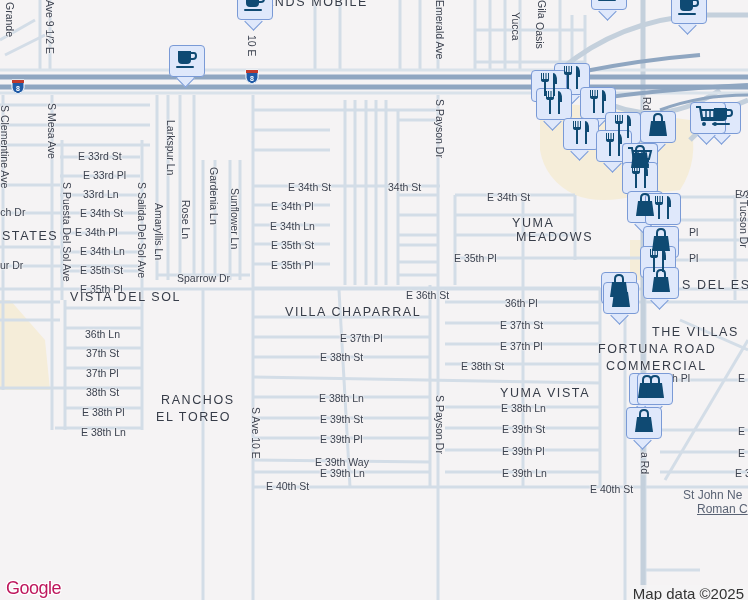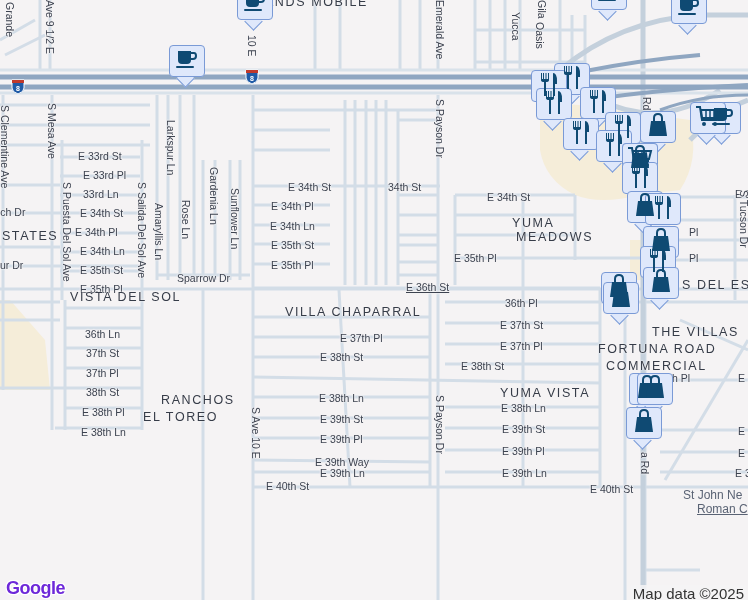--- a/index.html
+++ b/index.html
@@ -8,21 +8,21 @@
   svg.roads{position:absolute;left:0;top:0;}
   .lbl{position:absolute;font-size:10.5px;color:#3d4350;white-space:nowrap;text-shadow:0 0 2px #f5f3f4,0 0 2px #f5f3f4,0 0 2px #f5f3f4;line-height:12px;}
   .lbl.v{transform-origin:left top;transform:rotate(90deg);}
   .hood{position:absolute;font-size:12.5px;letter-spacing:1.6px;color:#363c48;font-weight:500;white-space:nowrap;text-align:center;line-height:14px;text-shadow:0 0 2px #f5f3f4,0 0 2px #f5f3f4;}
   .poi-lbl{position:absolute;font-size:12px;color:#5a6374;white-space:nowrap;text-align:center;line-height:13px;}
   .marker{position:absolute;width:36px;height:42px;}
   .marker .box{position:absolute;left:0;top:0;width:34px;height:30px;background:#dfe8fb;border:1px solid #7a9ad6;border-radius:4px;display:flex;align-items:center;justify-content:center;}
   .marker .tip{position:absolute;left:10px;top:27px;width:12px;height:12px;background:#dfe8fb;border-right:1px solid #7a9ad6;border-bottom:1px solid #7a9ad6;transform:rotate(45deg);}
   .marker svg{position:relative;z-index:2;}
   .shield{position:absolute;width:14px;height:16px;}
-  .google{position:absolute;left:6px;top:578px;font-size:18px;font-weight:bold;color:#6d28d9;letter-spacing:-0.5px;text-shadow:-1px -1px 0 #fff,1px -1px 0 #fff,-1px 1px 0 #fff,1px 1px 0 #fff;}
+  .google{position:absolute;left:6px;top:578px;font-size:18px;font-weight:normal;color:#be185d;letter-spacing:-0.5px;text-shadow:-1px -1px 0 #fff,1px -1px 0 #fff,-1px 1px 0 #fff,1px 1px 0 #fff;}
   .attrib{position:absolute;right:2px;top:585px;font-size:15px;color:#333;background:rgba(245,243,244,0.85);padding:0 2px;}
 </style>
 </head>
 <body>
 
 <div id="map">
 
   <svg class="roads" width="748" height="600" viewBox="0 0 748 600">
 
     <path d="M540 110 Q560 100 600 108 L690 120 Q700 160 680 190 L640 195 Q600 205 575 195 Q545 180 540 150 Z" fill="#f5edd9"></path>
@@ -211,21 +211,21 @@
       <div class="lbl" style="left: 82px; top: 406px;">E 38th Pl</div>
       <div class="lbl" style="left: 81px; top: 426px;">E 38th Ln</div>
       <div class="lbl" style="left: 288px; top: 181px;">E 34th St</div>
       <div class="lbl" style="left: 388px; top: 181px;">34th St</div>
       <div class="lbl" style="left: 271px; top: 200px;">E 34th Pl</div>
       <div class="lbl" style="left: 270px; top: 220px;">E 34th Ln</div>
       <div class="lbl" style="left: 271px; top: 239px;">E 35th St</div>
       <div class="lbl" style="left: 271px; top: 259px;">E 35th Pl</div>
       <div class="lbl" style="left: 487px; top: 191px;">E 34th St</div>
       <div class="lbl" style="left: 454px; top: 252px;">E 35th Pl</div>
-      <div class="lbl" style="left: 406px; top: 281px; text-decoration: underline;">E 36th St</div>
+      <div class="lbl" style="left: 406px; top: 289px;">E 36th St</div>
       <div class="lbl" style="left: 505px; top: 297px;">36th Pl</div>
       <div class="lbl" style="left: 500px; top: 319px;">E 37th St</div>
       <div class="lbl" style="left: 500px; top: 340px;">E 37th Pl</div>
       <div class="lbl" style="left: 340px; top: 332px;">E 37th Pl</div>
       <div class="lbl" style="left: 320px; top: 351px;">E 38th St</div>
       <div class="lbl" style="left: 461px; top: 360px;">E 38th St</div>
       <div class="lbl" style="left: 319px; top: 392px;">E 38th Ln</div>
       <div class="lbl" style="left: 501px; top: 402px;">E 38th Ln</div>
       <div class="lbl" style="left: 320px; top: 413px;">E 39th St</div>
       <div class="lbl" style="left: 502px; top: 423px;">E 39th St</div>
@@ -270,21 +270,21 @@
       <div class="lbl v" style="left: 651px; top: 452px;">a Rd</div>
     </div>
   <div id="hoods">
       <div class="hood" style="left: 255px; top: -5px;">SANDS MOBILE</div>
       <div class="hood" style="left: -8px; top: 229px;">ESTATES</div>
       <div class="hood" style="left: 70px; top: 290px;">VISTA DEL SOL</div>
       <div class="hood" style="left: 285px; top: 305px;">VILLA CHAPARRAL</div>
       <div class="hood" style="left: 512px; top: 216px;">YUMA</div>
       <div class="hood" style="left: 489px; top: 230px; margin-left: 27px;">MEADOWS</div>
       <div class="hood" style="left: 161px; top: 393px;">RANCHOS</div>
-      <div class="hood" style="left: 143px; top: 410px;">EL TOREO</div>
+      <div class="hood" style="left: 156px; top: 410px;">EL TOREO</div>
       <div class="hood" style="left: 500px; top: 386px;">YUMA VISTA</div>
       <div class="hood" style="left: 682px; top: 278px;">S DEL EST</div>
       <div class="hood" style="left: 652px; top: 325px;">THE VILLAS</div>
       <div class="hood" style="left: 598px; top: 342px;">FORTUNA ROAD</div>
       <div class="hood" style="left: 606px; top: 359px;">COMMERCIAL</div>
     </div>
   <div id="pois">
       <div class="poi-lbl" style="left: 683px; top: 489px;">St John Ne</div>
       <div class="poi-lbl" style="left: 697px; top: 503px; text-decoration: underline;">Roman C</div>
       <div class="poi-lbl" style="left: 718px; top: 2px; margin-left: 46px;">Golfo</div>

